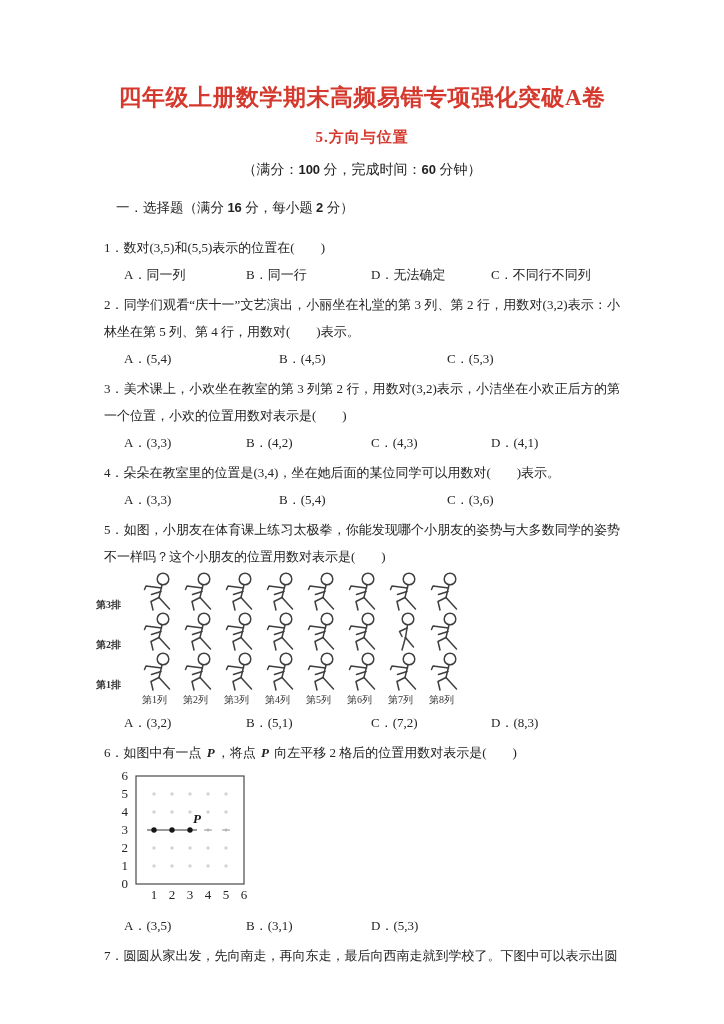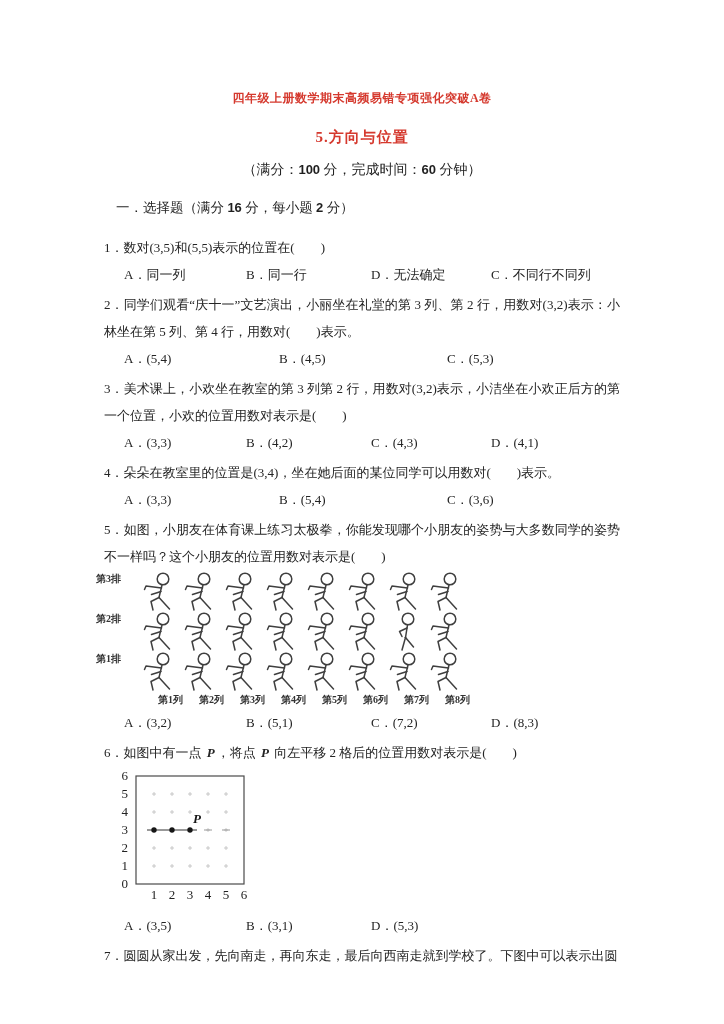--- a/index.html
+++ b/index.html
@@ -4,21 +4,21 @@
 <style>
   html,body{margin:0;padding:0;background:#9a9a9a;}
   .page{
     width:724px;height:1024px;background:#ffffff;margin:0 auto;
     overflow:hidden;position:relative;
     font-family:"Liberation Serif","DejaVu Serif",serif;
     color:#262626;
   }
   .content{padding:86px 104px 0 104px;}
   .doc-title{
-    text-align:center;font-size:12px;font-weight:bold;color:#d5392e;
+    text-align:center;font-size:23px;font-weight:bold;color:#d5392e;
     margin:0 0 16px 0;line-height:24px;letter-spacing:.5px;
   }
   .doc-subtitle{
     text-align:center;font-size:15px;font-weight:bold;color:#d5392e;
     margin:0 0 12px 0;line-height:22px;letter-spacing:1px;
   }
   .meta{
     text-align:center;font-size:14px;margin:0 0 14px 0;line-height:20px;color:#1f1f1f;
   }
   .meta b{font-family:"Liberation Sans","DejaVu Sans",sans-serif;font-size:13px;text-align:right;}
@@ -29,28 +29,28 @@
   }
   .q .pvar{font-style:italic;font-weight:600;padding:0 2px;}
   .opts{
     display:grid;font-size:13px;line-height:27px;padding-left:20px;margin:0 0 3px 0;color:#242424;
   }
   .opts4{grid-template-columns:122px 125px 120px auto;}
   .opts3{grid-template-columns:155px 168px auto;}
   .opt{white-space:nowrap;}
   
   .fig5{margin:2px 0 2px -8px;}
-  .fig5-row{display:flex;align-items:flex-start;height:40px;}
+  .fig5-row{display:flex;align-items:flex-end;height:40px;}
   .fig5-rowlabel{
     width:46px;font-size:10px;font-weight:bold;color:#333;flex:0 0 46px;
   }
   .fig5-cell{width:41px;height:40px;flex:0 0 41px;}
   .fig5-labels{display:flex;padding-left:46px;margin-top:1px;}
   .fig5-collabel{
-    width:41px;flex:0 0 41px;text-align:right;font-size:10px;font-weight:bold;color:#333;
+    width:41px;flex:0 0 41px;text-align:left;font-size:10px;font-weight:normal;color:#333;
   }
   
   .fig6{margin:4px 0 2px 2px;}
   .fig6 text{font-family:"Liberation Serif","DejaVu Serif",serif;}
 </style>
 </head>
 <body>
 
 <div class="page">
   <div class="content">

